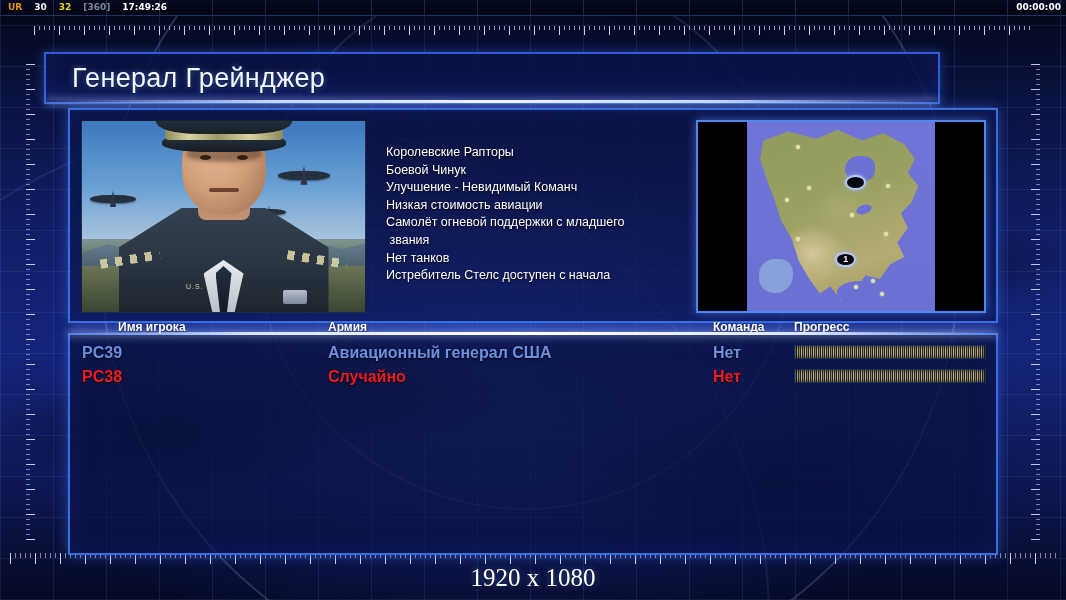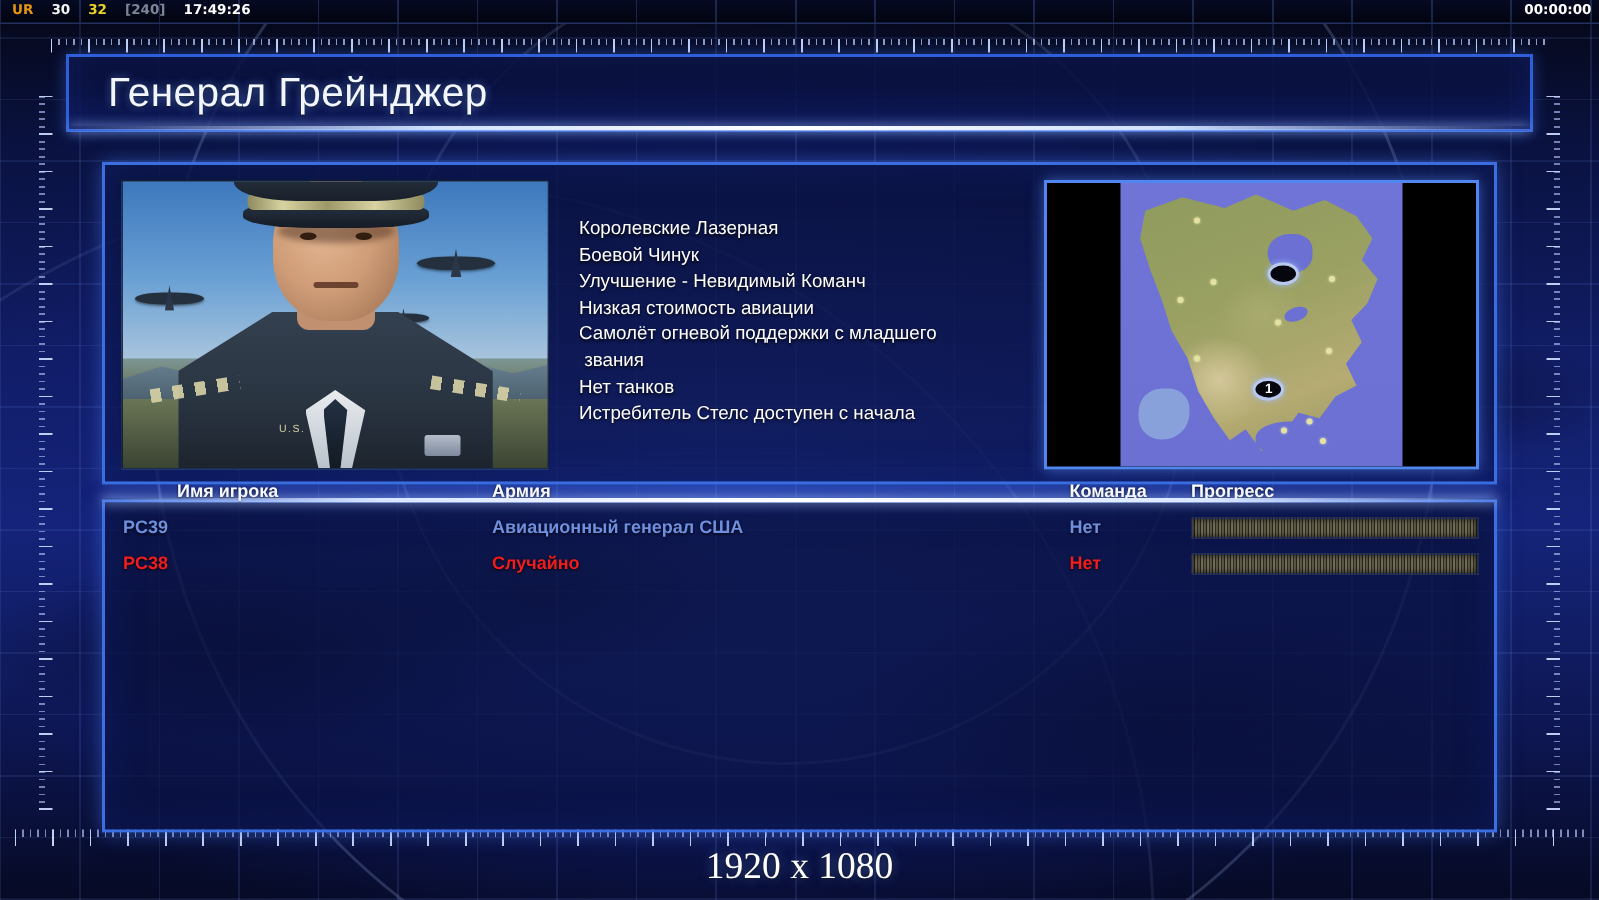--- a/index.html
+++ b/index.html
@@ -97,21 +97,21 @@
     background-image:
       repeating-linear-gradient(0deg, rgba(185,205,255,.60) 0 1px, rgba(0,0,0,0) 1px 5px),
       repeating-linear-gradient(0deg, rgba(210,225,255,.9) 0 1px, rgba(0,0,0,0) 1px 25px);
     background-size:4px 100%, 9px 100%;
     background-position:right 0, right 0;
     background-repeat:no-repeat;
   }
 
   
   .title-panel{
-    position:absolute; left:44px; top:36px; width:978px; height:52px;
+    position:absolute; left:44px; top:52px; width:896px; height:52px;
     border:2px solid #2f5fd8;
     background:linear-gradient(180deg, rgba(8,14,52,.88), rgba(14,26,92,.80));
     box-shadow:0 0 10px rgba(60,110,230,.45), inset 0 0 22px rgba(25,50,150,.35);
     z-index:14;
   }
   .title-panel .edge{
     position:absolute; left:0; right:0; bottom:-1px; height:3px;
     background:linear-gradient(90deg, rgba(200,220,255,.1), #cfe0ff 25%, #ffffff 50%, #cfe0ff 75%, rgba(200,220,255,.1));
     box-shadow:0 0 8px rgba(170,200,255,.9);
   }
@@ -261,21 +261,21 @@
   .col-prog{ left:724px; }
 
   .panel-topglow{
     position:absolute; left:-2px; right:-2px; top:-3px; height:3px;
     background:linear-gradient(90deg, rgba(200,220,255,.15), #d8e6ff 20%, #ffffff 50%, #d8e6ff 80%, rgba(200,220,255,.15));
     box-shadow:0 0 8px rgba(180,205,255,.95);
   }
 
   .prow{
     position:absolute; left:0; right:0; height:24px;
-    display:block; font-size:12px; font-weight:bold;
+    display:block; font-size:16px; font-weight:bold;
     text-shadow:0 1px 2px rgba(0,0,0,.9);
   }
   .prow.r1{ top:6px; color:#6f8fe0; }
   .prow.r2{ top:30px; color:#ef1d1d; }
   .prow .c{ position:absolute; top:3px; white-space:nowrap; }
   .prow .c.name{ left:12px; }
   .prow .c.army{ left:258px; }
   .prow .c.team{ left:643px; }
   .pbar{
     position:absolute; left:724px; top:4px; width:192px; height:14px;
@@ -306,21 +306,21 @@
   <div class="arc a2"></div>
   <div class="arc a3"></div>
   <div class="smoke"></div>
 
   <div class="topbar">
     <div class="tgrid"></div>
     <div class="stats">
       <span class="s-ur">UR</span>
       <span class="s-a">30</span>
       <span class="s-b">32</span>
-      <span class="s-c">[240]</span>
+      <span class="s-c">[360]</span>
       <span class="s-time">17:49:26</span>
     </div>
     <div class="timer">00:00:00</div>
   </div>
 
   <div class="ruler ruler-top"></div>
   <div class="ruler ruler-left"></div>
   <div class="ruler ruler-right"></div>
   <div class="ruler ruler-bottom"></div>
 
@@ -351,21 +351,21 @@
       <div class="p-eye l"></div>
       <div class="p-eye r"></div>
       <div class="p-brow"></div>
       <div class="p-capvis"></div>
       <div class="p-capband"></div>
       <div class="p-captop"></div>
 
     </div>
 
     <div class="desc">
-      <div>Королевские Лазерная</div>
+      <div>Королевские Рапторы</div>
       <div>Боевой Чинук</div>
       <div>Улучшение - Невидимый Команч</div>
       <div>Низкая стоимость авиации</div>
       <div>Самолёт огневой поддержки с младшего</div>
       <div> звания</div>
       <div>Нет танков</div>
       <div>Истребитель Стелс доступен с начала</div>
     </div>
 
     <div class="mapbox">

